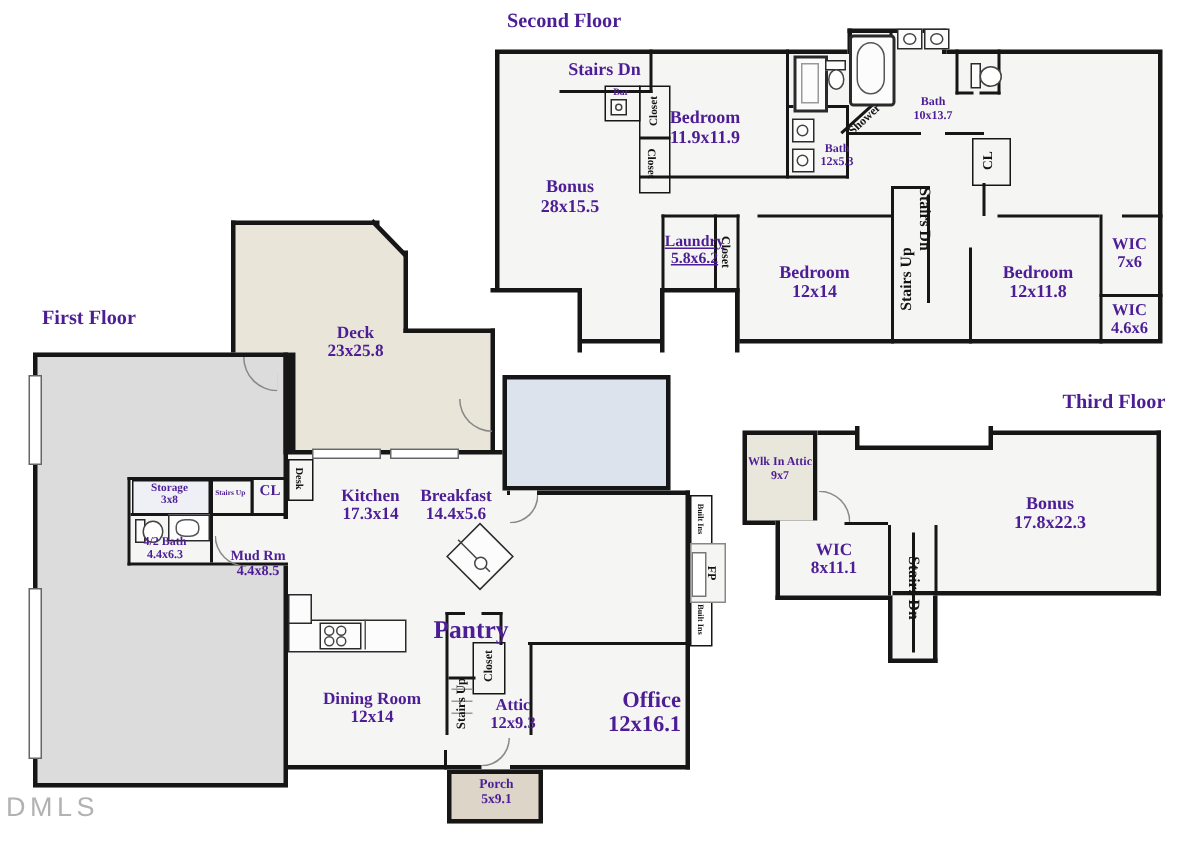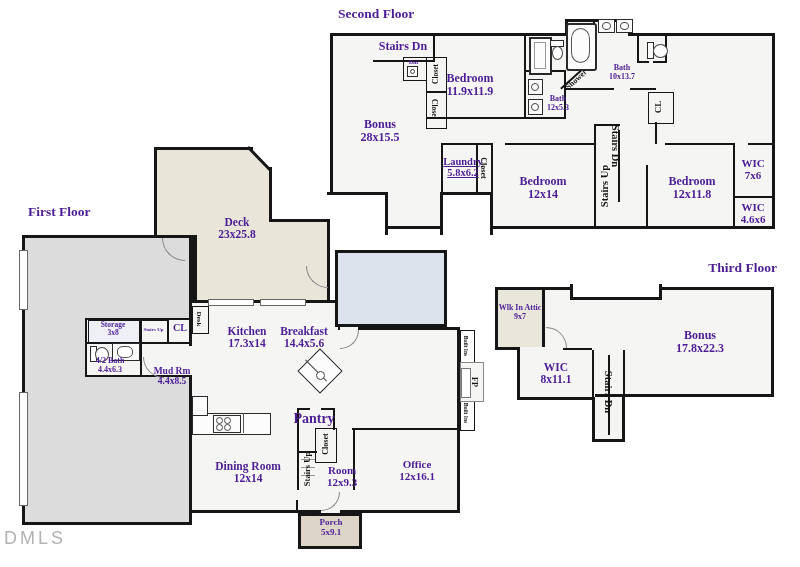--- a/index.html
+++ b/index.html
@@ -284,38 +284,38 @@
       <span>4.4x6.3</span>
     </div>
   <div class="lbl" style="left:215px;top:325px;width:64px;font-size:11.5px;">
       <span>Kitchen</span>
       <span>17.3x14</span>
     </div>
   <div class="lbl" style="left:270px;top:325px;width:68px;font-size:11.5px;">
       <span>Breakfast</span>
       <span>14.4x5.6</span>
     </div>
-  <div class="lbl" style="left:289px;top:411px;width:50px;font-size:14px;">
+  <div class="lbl" style="left:289px;top:411px;width:50px;font-size:17px;">
       <span>Pantry</span>
     </div>
   <div class="vl" style="left:305px;top:438px;width:40px;font-size:8px;transform:rotate(-90deg);">
       <span>Closet</span>
     </div>
   <div class="vl" style="left:282px;top:463px;width:50px;font-size:8.5px;transform:rotate(-90deg);">
       <span>Stairs Up</span>
     </div>
   <div class="lbl" style="left:318px;top:465px;width:48px;font-size:11px;">
-      <span>Room</span>
+      <span>Attic</span>
       <span>12x9.3</span>
     </div>
   <div class="lbl" style="left:203px;top:460px;width:90px;font-size:11.5px;">
       <span>Dining Room</span>
       <span>12x14</span>
     </div>
-  <div class="lbl" style="left:380px;top:459px;width:74px;font-size:11px;">
+  <div class="lbl" style="left:380px;top:459px;width:74px;font-size:15px;text-align:right;">
       <span>Office</span>
       <span>12x16.1</span>
     </div>
   <div class="lbl" style="left:304px;top:518px;width:54px;font-size:9px;">
       <span>Porch</span>
       <span>5x9.1</span>
     </div>
   <div class="vl" style="left:450px;top:340px;width:32px;font-size:5.5px;transform:rotate(90deg);">
       <span>Built Ins</span>
     </div>

